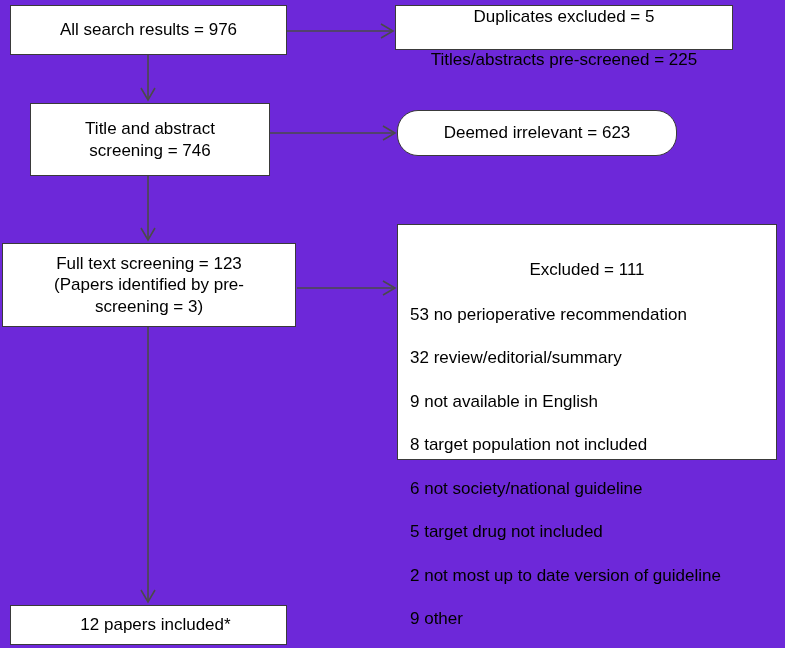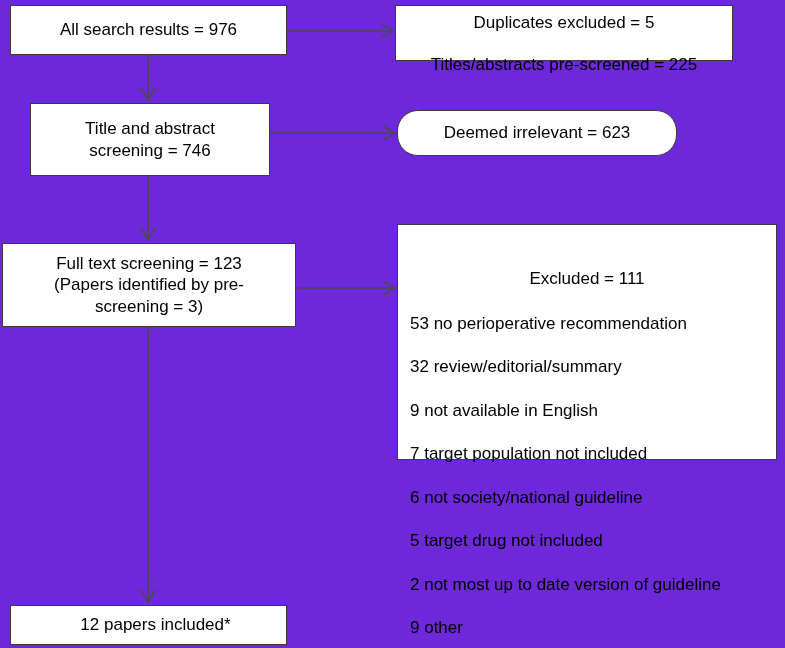--- a/index.html
+++ b/index.html
@@ -28,41 +28,41 @@
     justify-content: center;
     text-align: center;
     font-size: 17px;
     line-height: 1.26;
     padding: 2px 6px;
     white-space: pre-line;
   }
   .node.listbox {
     display: block;
     text-align: left;
-    padding: 22px 0 6px 0;
+    padding: 13px 0 6px 0;
   }
   .listbox .list-title {
     display: block;
     text-align: center;
     font-size: 17px;
     line-height: 1.3;
     padding-bottom: 1px;
   }
   .listbox .list-line {
     display: block;
     text-align: left;
     font-size: 17px;
     line-height: 1.30;
     padding-left: 12px;
     white-space: nowrap;
   }
 
   
   #box-search        { left: 10px;  top: 5px;   width: 277px; height: 50px; }
-  #box-duplicates    { left: 395px; top: 5px;   width: 338px; height: 56px; align-items: center; }
+  #box-duplicates    { left: 395px; top: 5px;   width: 338px; height: 45px; align-items: center; }
   #box-title-abs     { left: 30px;  top: 103px; width: 240px; height: 73px; }
   #box-irrelevant    { left: 397px; top: 110px; width: 280px; height: 46px; border-radius: 21px; }
   #box-fulltext      { left: 2px;   top: 243px; width: 294px; height: 84px; }
   #box-excluded      { left: 397px; top: 224px; width: 380px; height: 236px; }
   #box-included      { left: 10px;  top: 605px; width: 277px; height: 40px; padding-left: 20px; }
 
   
   #connectors {
     position: absolute;
     left: 0;
@@ -144,21 +144,21 @@
     <span>Full text screening = 123
 (Papers identified by pre-
 screening = 3)</span>
   </div>
 
   <div class="node listbox" id="box-excluded">
     <span class="list-title">Excluded = 111</span>
     <span class="list-line">53 no perioperative recommendation</span>
     <span class="list-line">32 review/editorial/summary</span>
     <span class="list-line">9 not available in English</span>
-    <span class="list-line">7 target population not included</span>
+    <span class="list-line">8 target population not included</span>
     <span class="list-line">6 not society/national guideline</span>
     <span class="list-line">5 target drug not included</span>
     <span class="list-line">2 not most up to date version of guideline</span>
     <span class="list-line">9 other</span>
   </div>
 
   <div class="node" id="box-included">
     <span>12 papers included*</span>
   </div>
 

